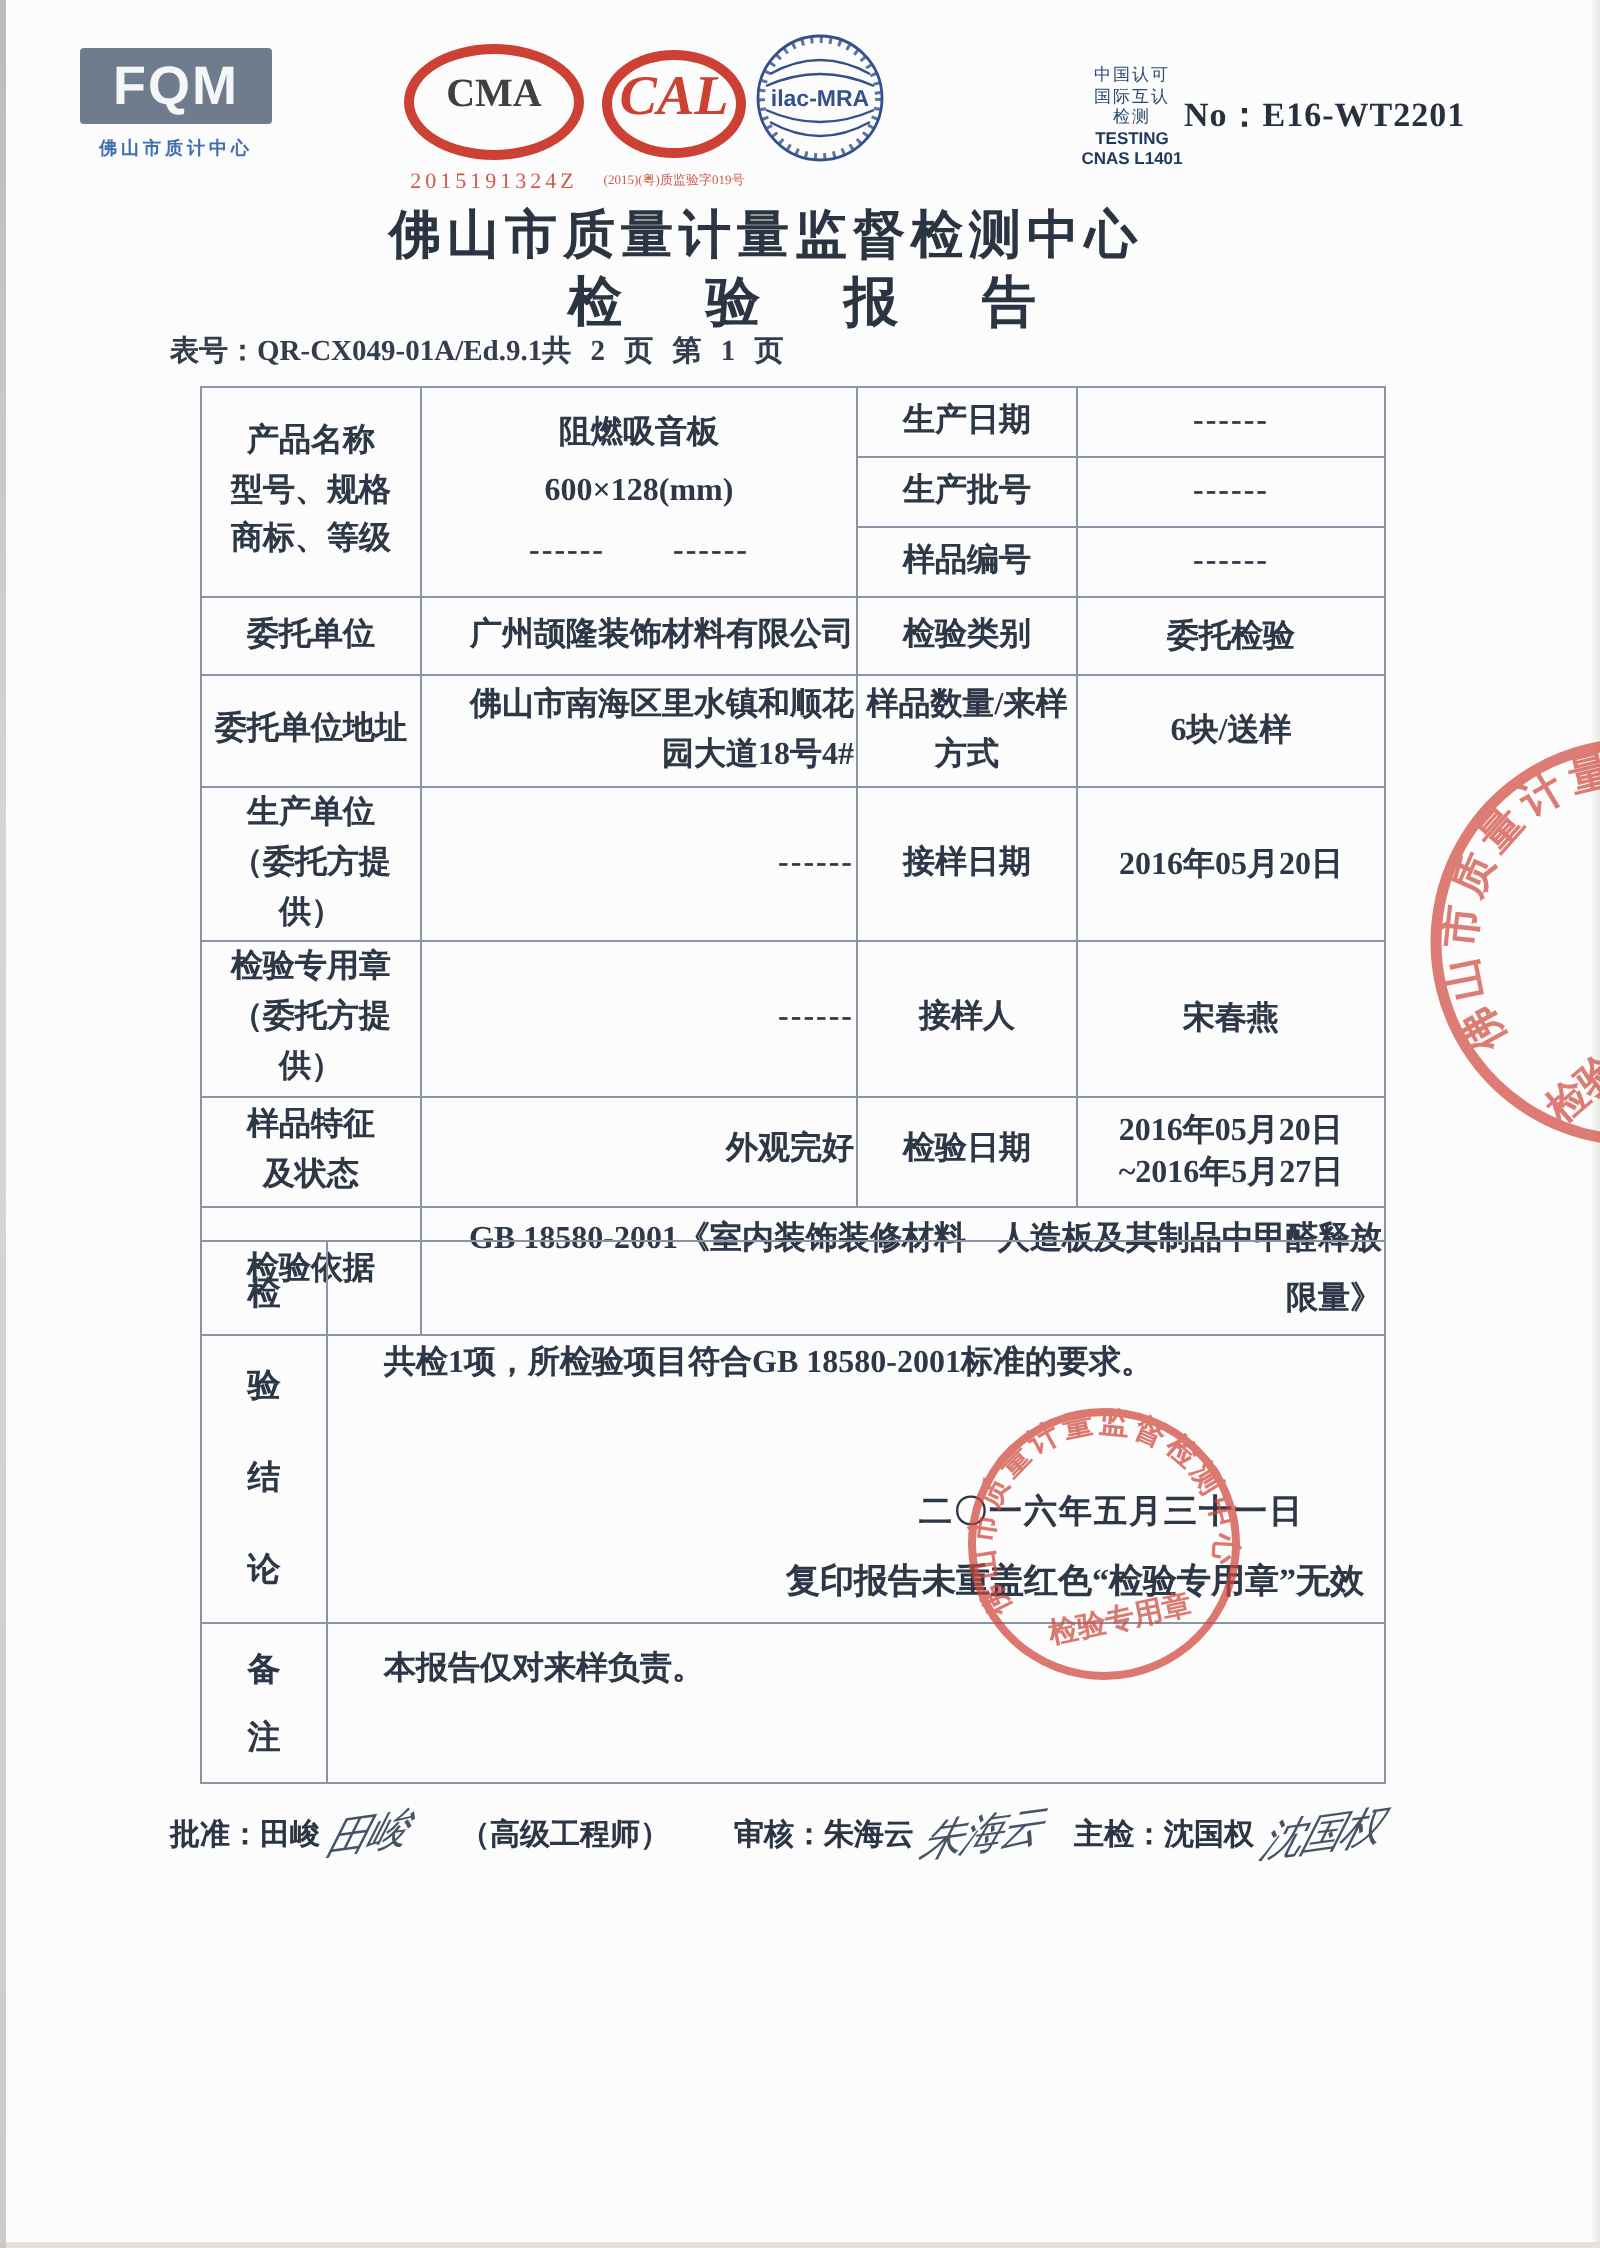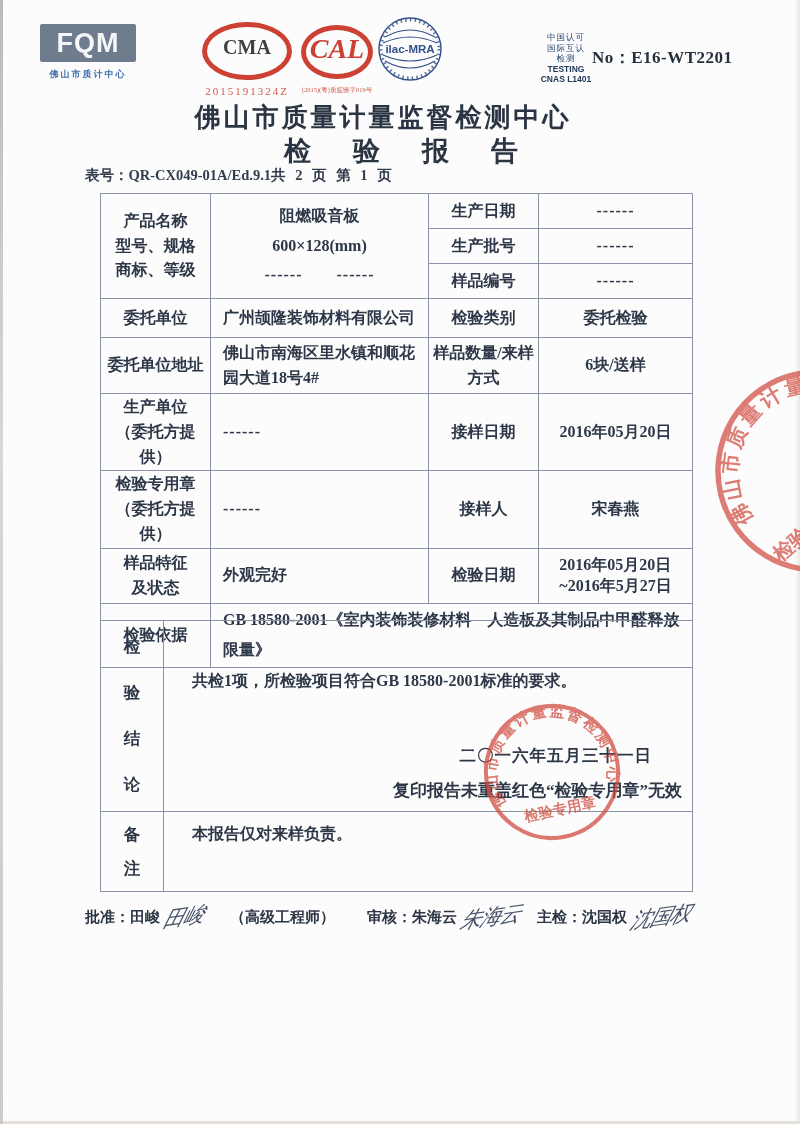--- a/index.html
+++ b/index.html
@@ -50,21 +50,21 @@
     font-size:14.5px;font-weight:600;color:#333d4e;}
   .meta-row .pages{letter-spacing:3px;}
 
   
   table{border-collapse:collapse;table-layout:fixed;}
   td{border:1.6px solid #8a94a6;font-size:16px;color:#2d3748;overflow:hidden;}
   .t1{position:absolute;left:100px;top:193px;width:592px;}
   .t2{position:absolute;left:100px;top:620px;width:592px;}
   td.lbl{text-align:center;font-weight:700;line-height:1.55;}
   td.val-c{text-align:center;font-weight:700;}
-  td.val-l{text-align:left;font-weight:700;padding-left:12px;line-height:1.55;margin-left:24px;}
+  td.val-l{text-align:right;font-weight:700;padding-left:12px;line-height:1.55;margin-left:24px;}
   .vline{display:block;}
   .dash{letter-spacing:1px;}
 
   
   td.vert{vertical-align:middle;}
   .vert-stack{display:flex;flex-direction:column;align-items:center;justify-content:space-between;
     height:160px;padding:8px 0;font-size:16.5px;font-weight:700;}
   .vert-stack.short{height:56px;}
   td.freecell{position:relative;vertical-align:top;}
   .concl-text{position:absolute;left:28px;top:50px;right:26px;font-size:16px;font-weight:700;}

